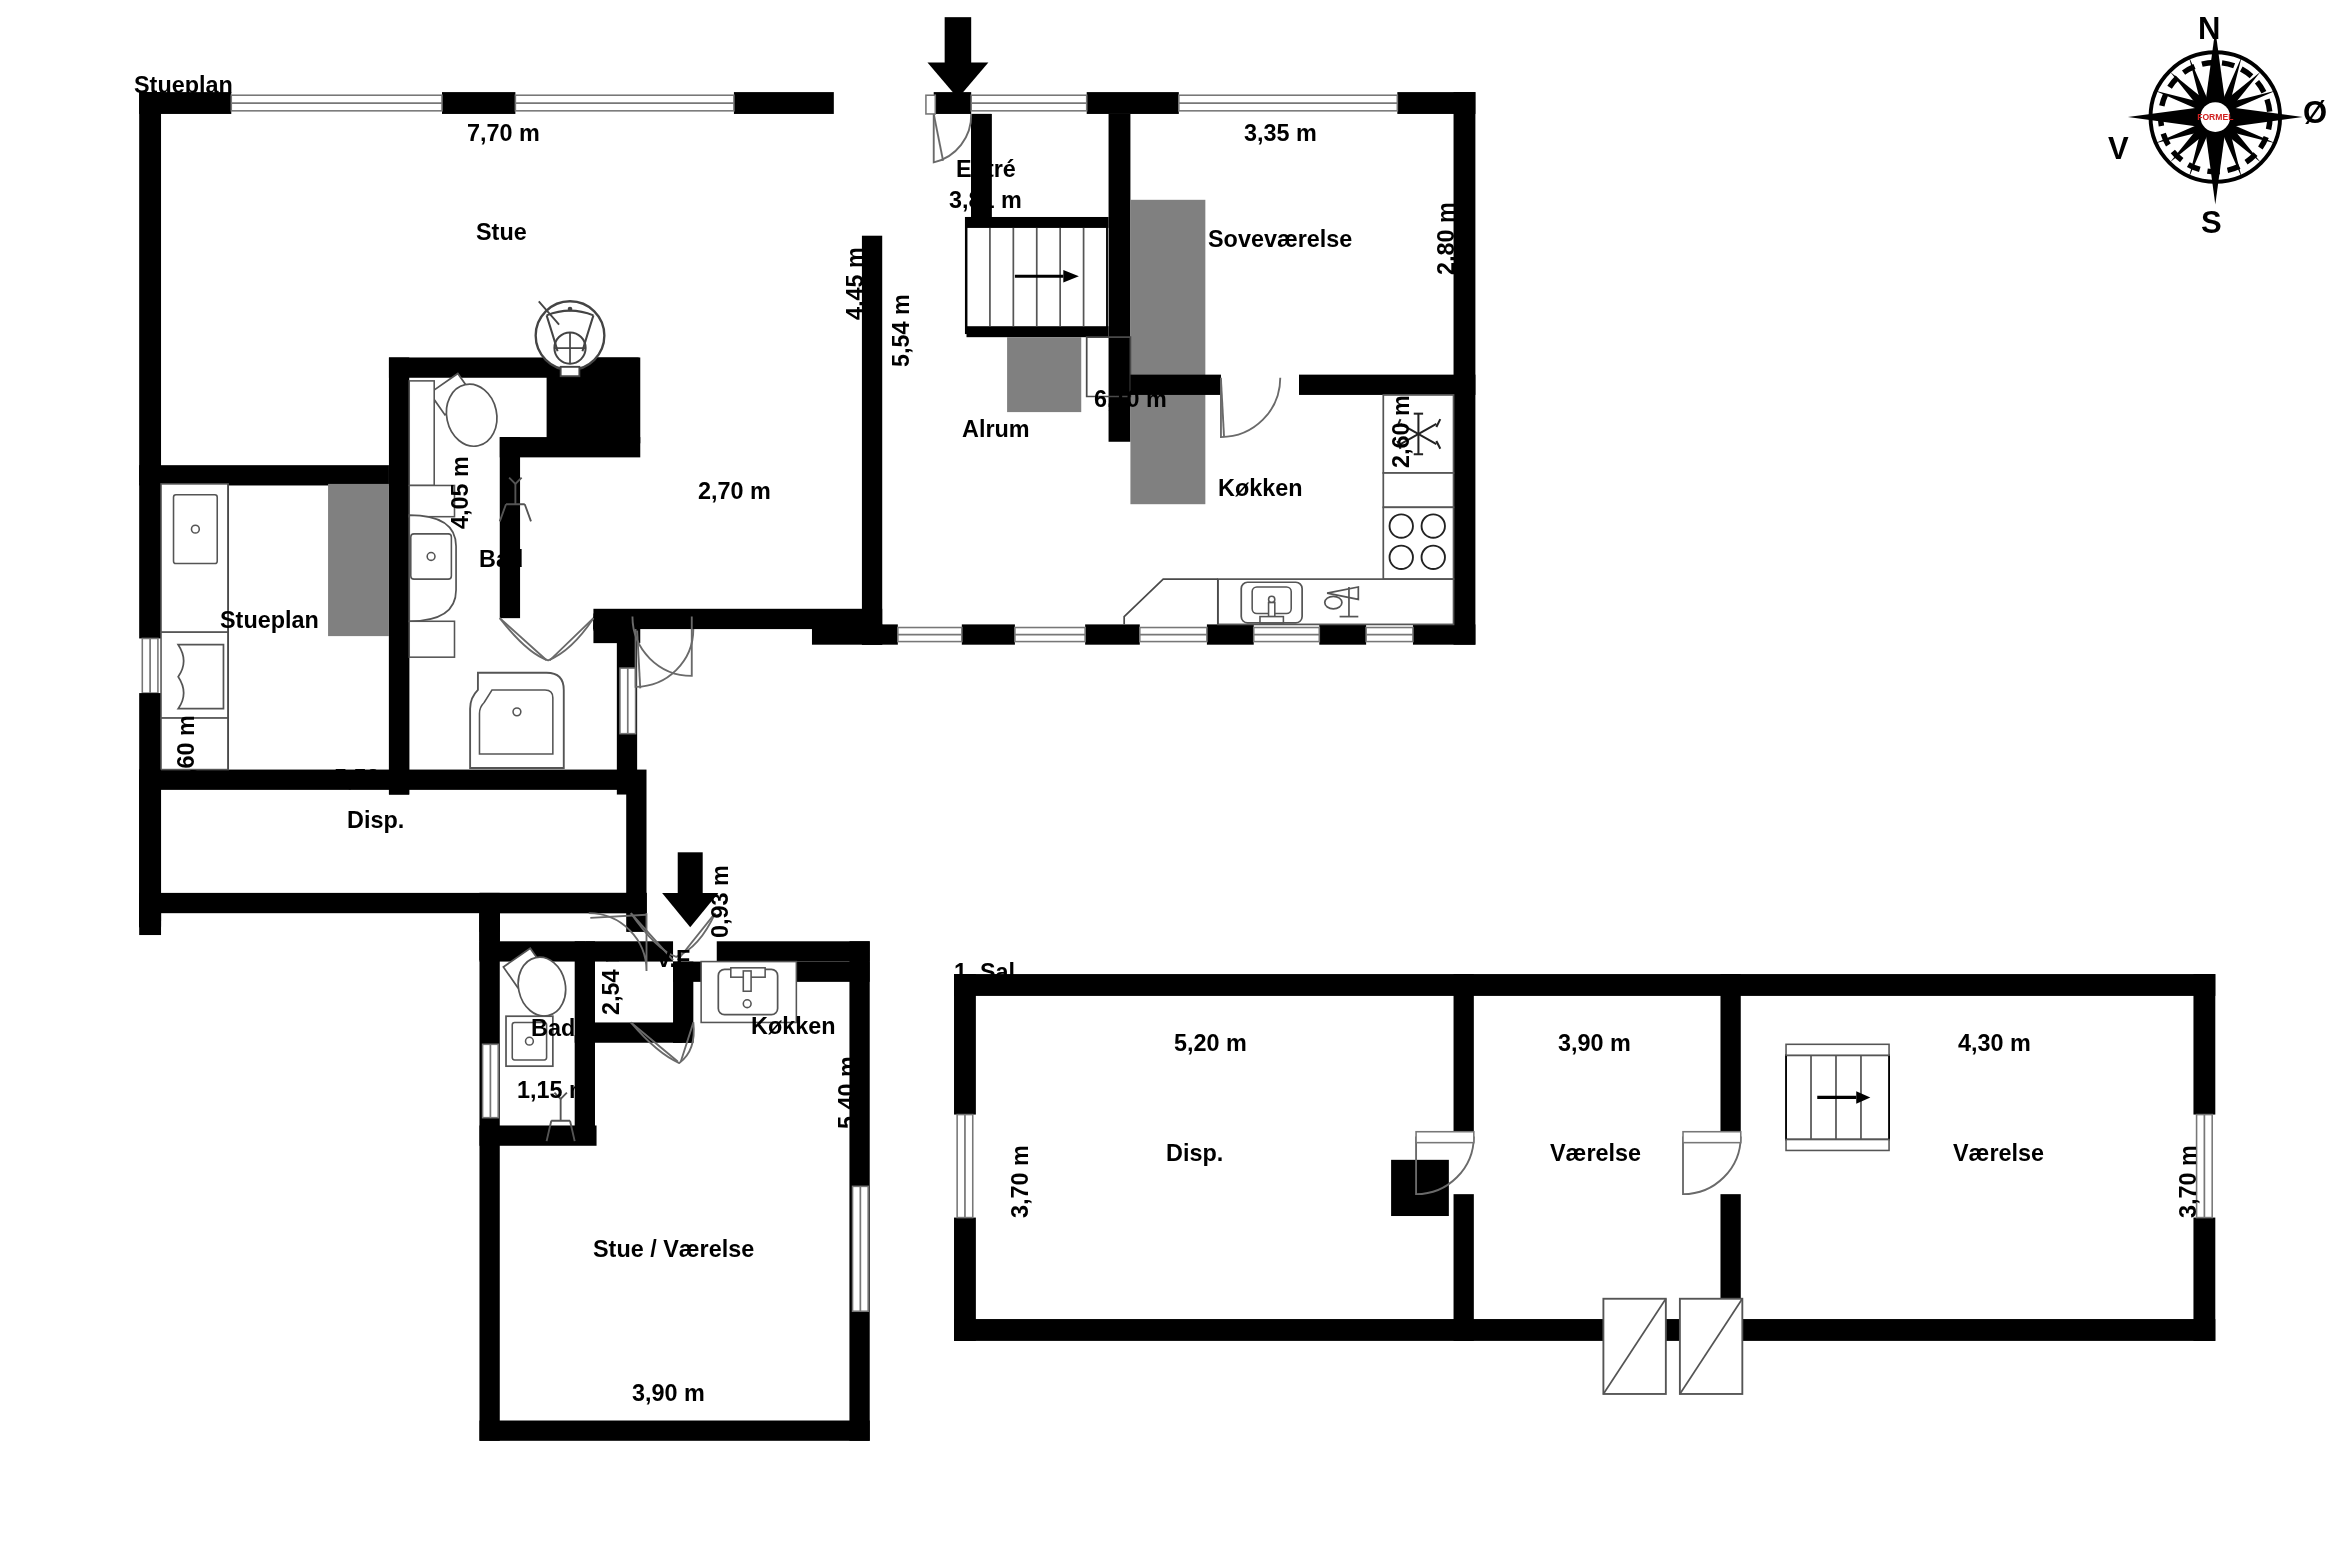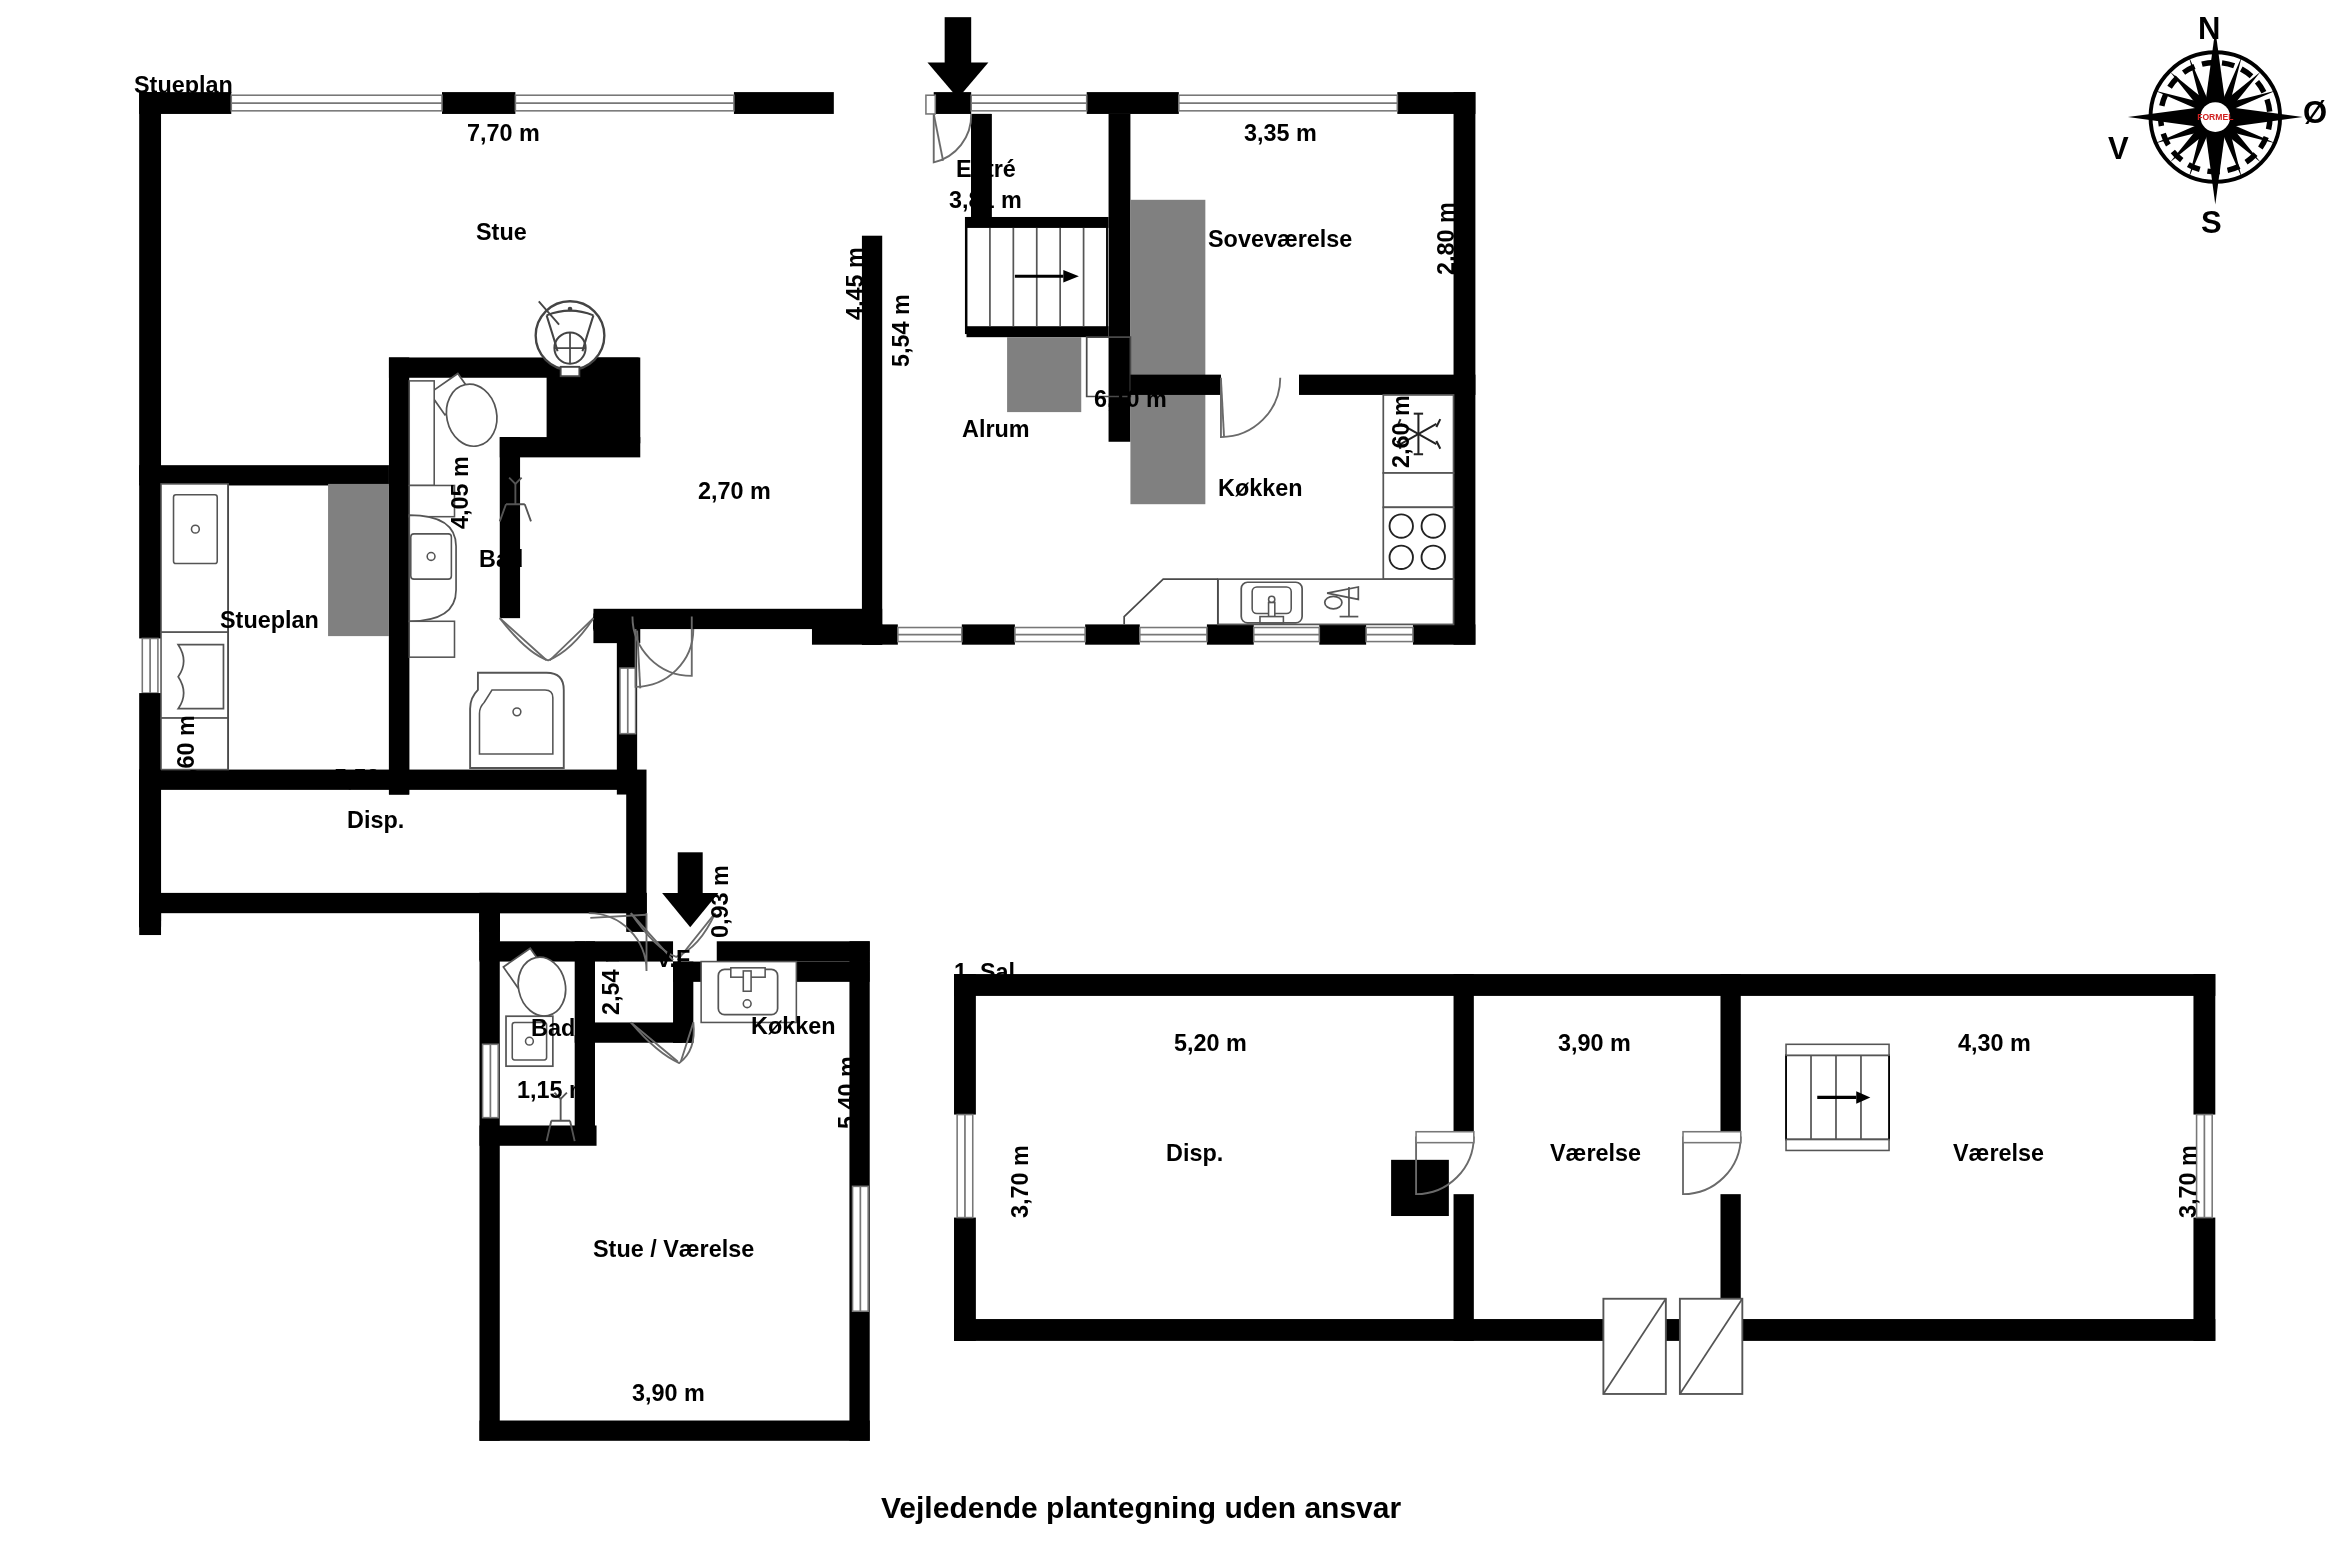--- a/index.html
+++ b/index.html
@@ -556,16 +556,15 @@
   <div class="lbl dim" style="left:1558px;top:1030px;">3,90 m</div>
   <div class="lbl dim" style="left:1958px;top:1030px;">4,30 m</div>
   <div class="lbl dim vert" style="left:1007px;top:1218px;transform:rotate(-90deg);">3,70 m</div>
   <div class="lbl dim vert" style="left:2175px;top:1218px;transform:rotate(-90deg);">3,70 m</div>
 
   <div class="lbl" style="left:2198px;top:11px;font-size:31px;font-weight:700;">N</div>
   <div class="lbl" style="left:2303px;top:95px;font-size:31px;font-weight:700;">Ø</div>
   <div class="lbl" style="left:2201px;top:205px;font-size:31px;font-weight:700;">S</div>
   <div class="lbl" style="left:2108px;top:131px;font-size:31px;font-weight:700;">V</div>
 
-  <div class="lbl caption" style="left:881px;top:1491px;">Vejledende plantegning uden ansvar</div>
 
 </div>
 
 
 </body></html>

